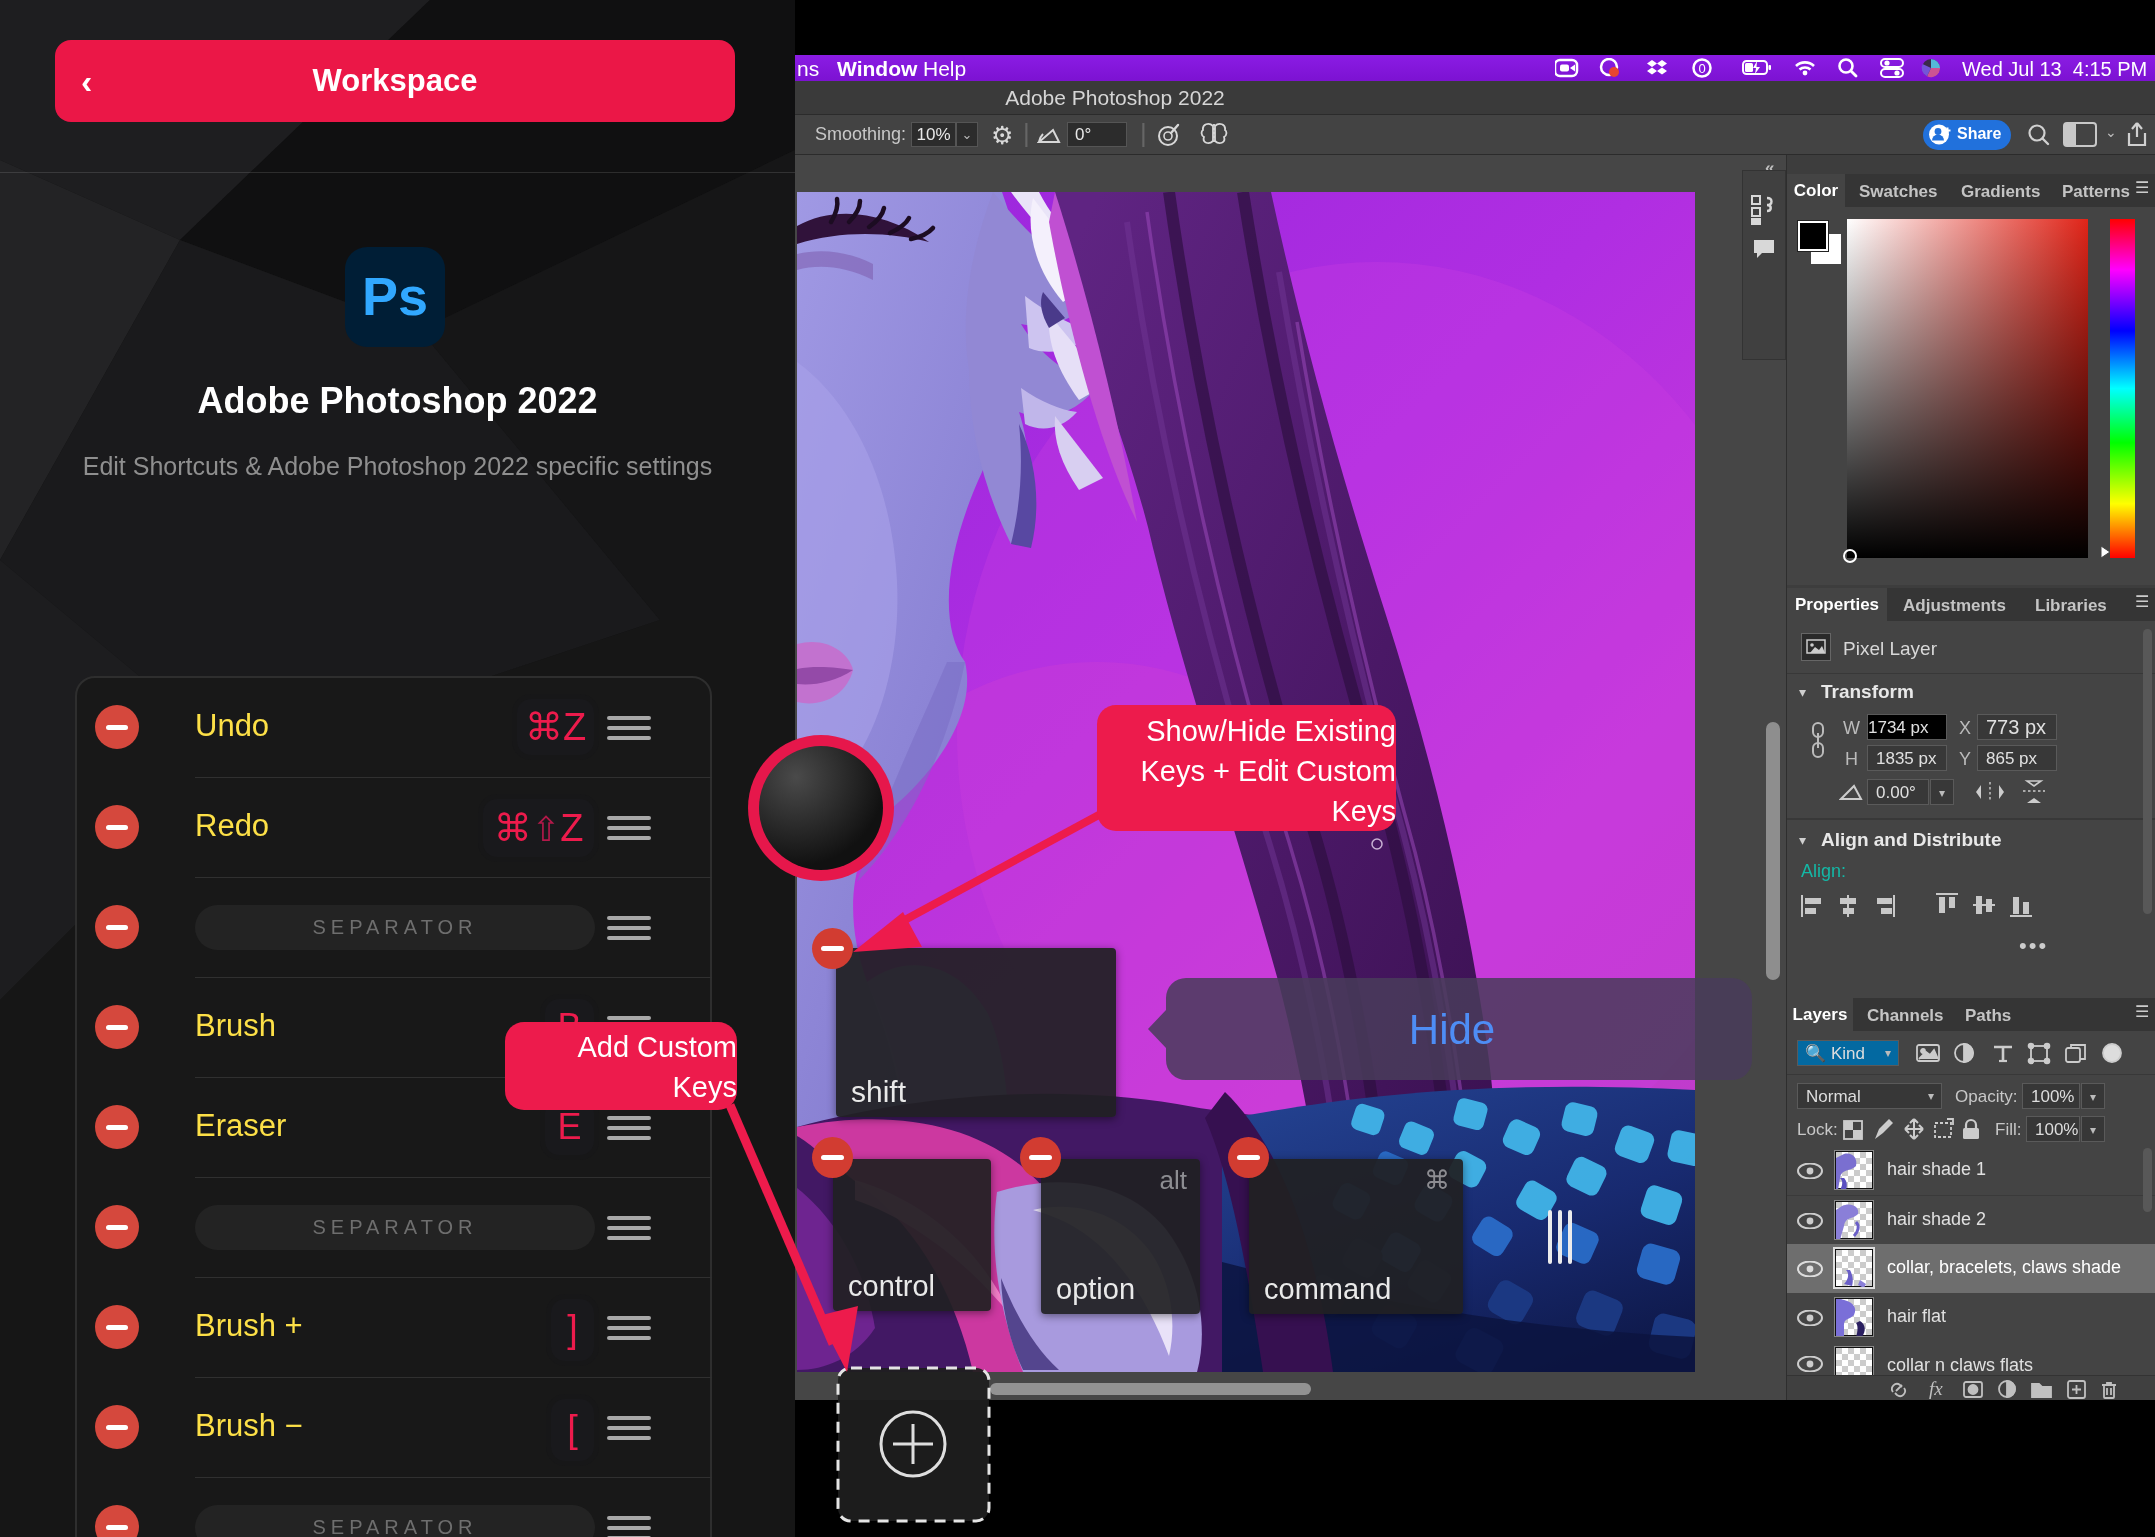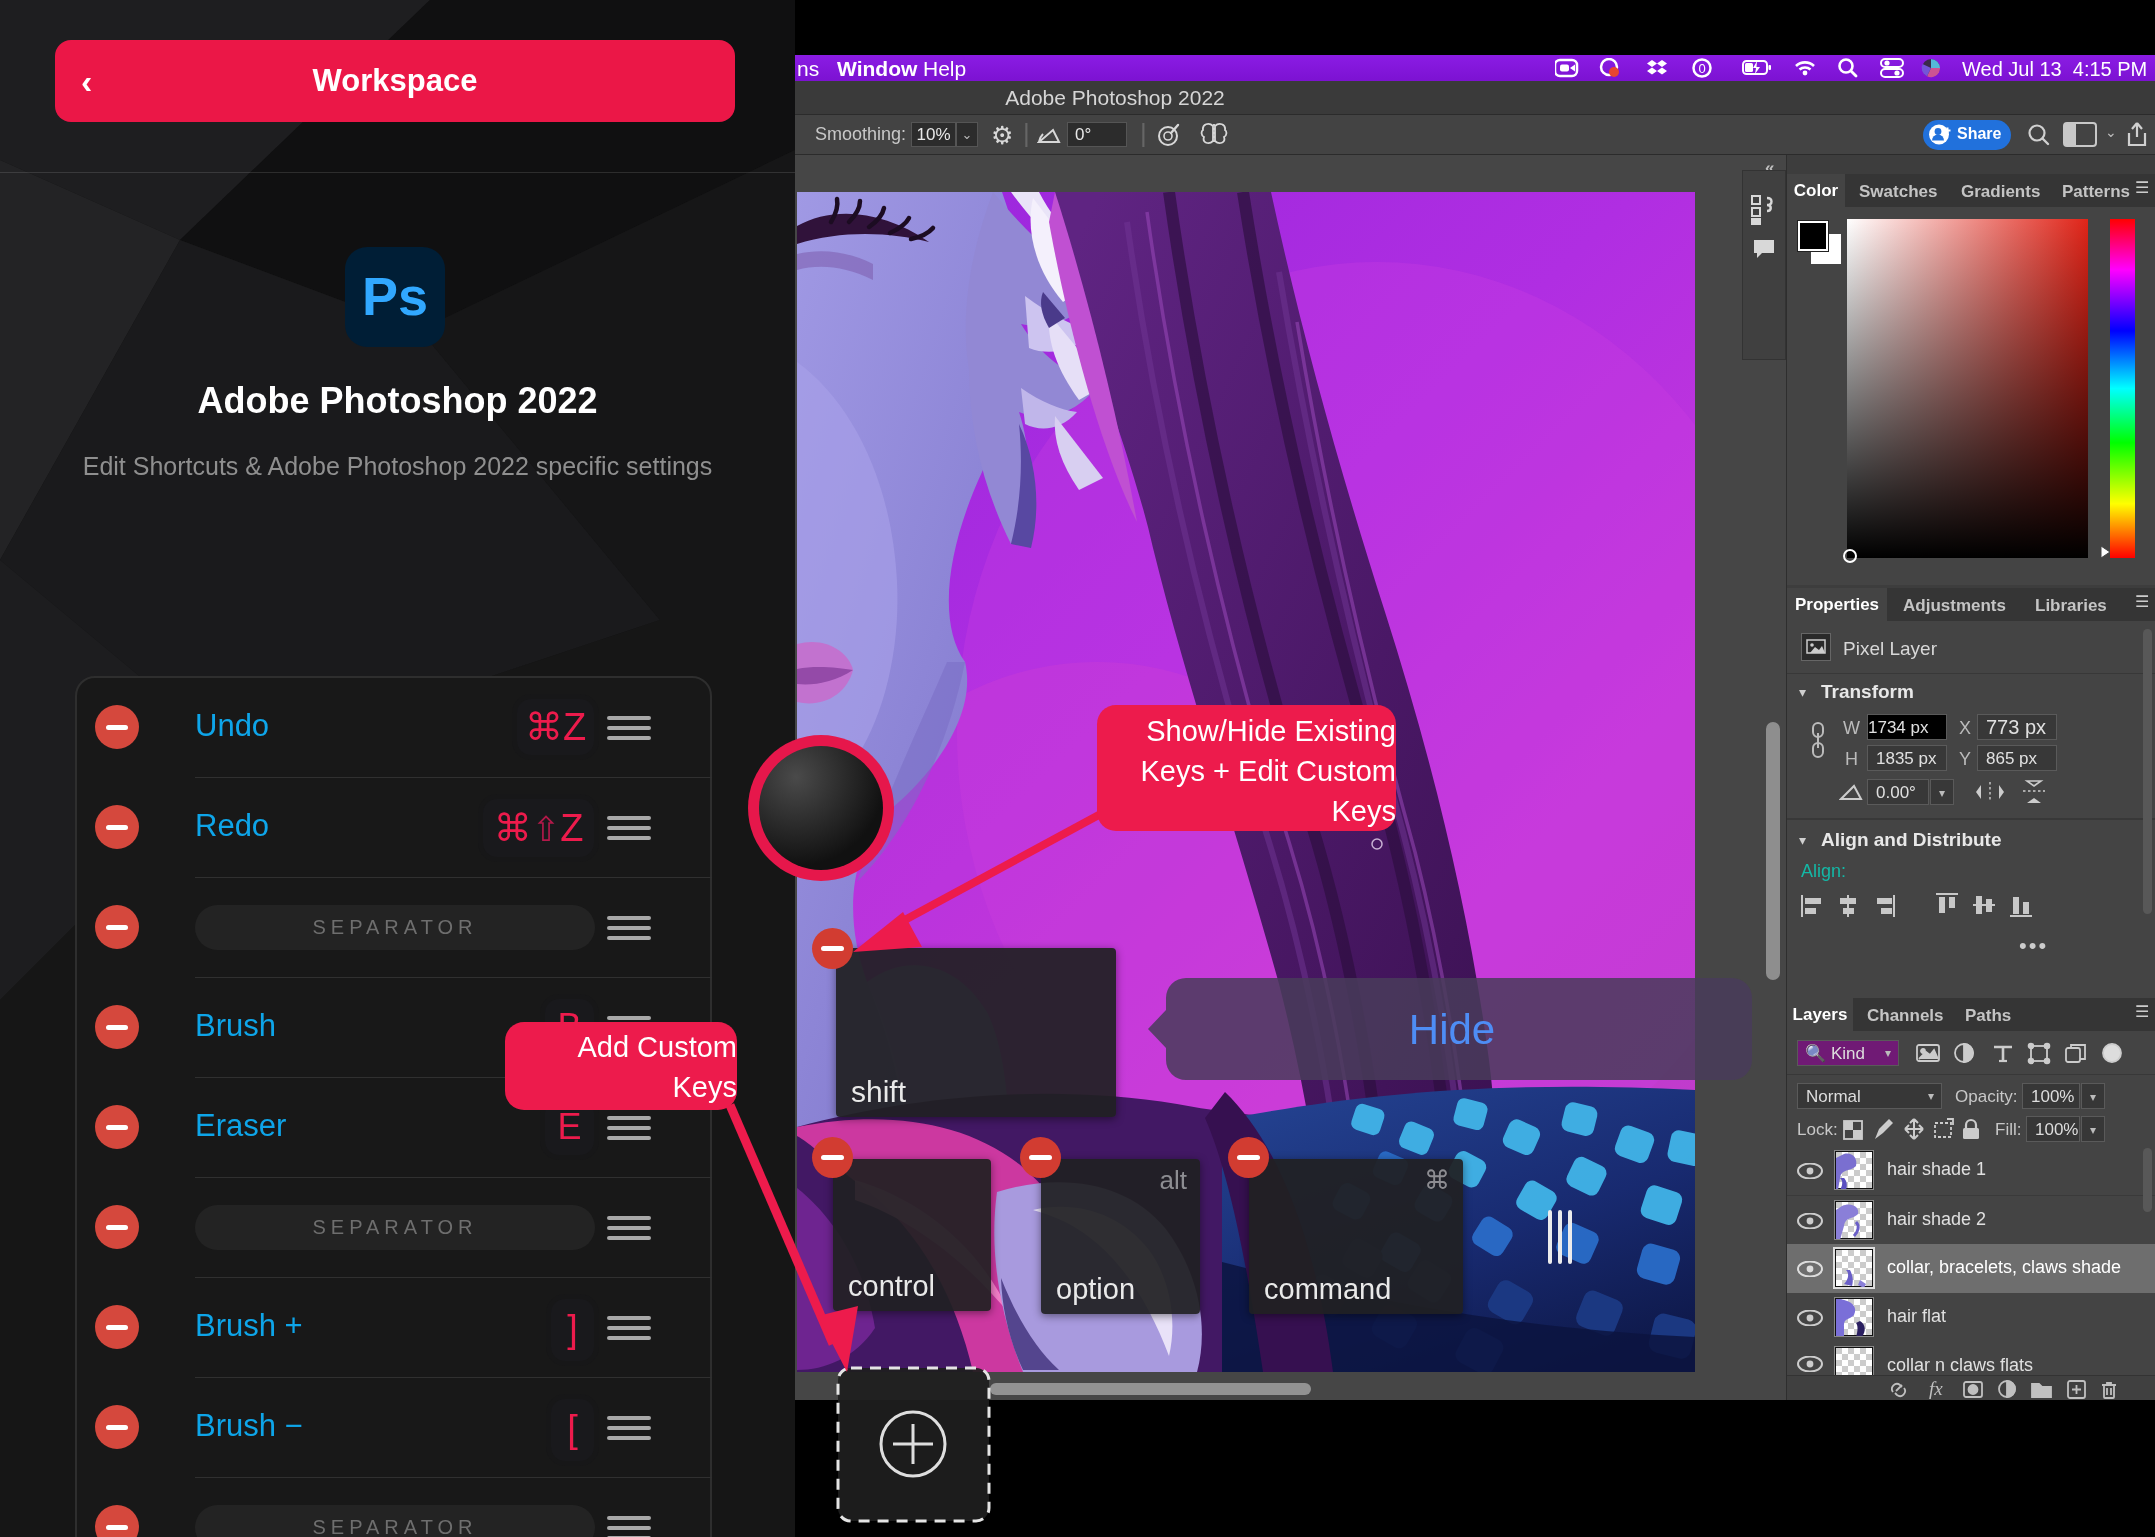--- a/index.html
+++ b/index.html
@@ -11,21 +11,21 @@
   #wsbtn{position:absolute;left:55px;top:40px;width:680px;height:82px;background:#eb1747;border-radius:16px;color:#fff;font-size:31px;font-weight:bold;text-align:center;line-height:82px;}
   #wsbtn .chev{position:absolute;left:26px;top:0;font-size:34px;font-weight:bold;}
   #pslogo{position:absolute;left:345px;top:247px;width:100px;height:100px;background:#001e36;border-radius:22px;color:#31a8ff;font-size:54px;font-weight:bold;text-align:center;line-height:98px;}
   .row-minus{position:absolute;width:44px;height:44px;border-radius:50%;background:#d5483d;}
   .row-minus:before{content:"";position:absolute;left:11px;top:20px;width:22px;height:5px;border-radius:3px;background:#fff;}
   .key-minus{position:absolute;width:41px;height:41px;border-radius:50%;background:#d23c31;z-index:40;}
   .key-minus:before{content:"";position:absolute;left:9px;top:18px;width:23px;height:5px;border-radius:3px;background:#fff;}
   .drag{position:absolute;width:44px;height:24px;}
   .drag i{position:absolute;left:0;width:44px;height:4px;background:#a8a8a8;border-radius:2px;}
   .drag i:nth-child(1){top:0}.drag i:nth-child(2){top:10px}.drag i:nth-child(3){top:20px}
-  .rowlabel{position:absolute;left:195px;color:#0ea5e9;font-size:31px;}
+  .rowlabel{position:absolute;left:195px;color:#fde047;font-size:31px;}
   .badge{position:absolute;background:#19191c;border-radius:14px;color:#ed1b4c;text-align:center;box-shadow:0 0 0 5px rgba(22,22,25,.45);}
   .divline{position:absolute;left:195px;width:517px;height:1px;background:#303030;}
   .seppill{position:absolute;left:195px;width:400px;height:45px;background:#232323;border-radius:23px;color:#6e6e6e;font-size:20px;letter-spacing:5px;text-align:center;line-height:45px;}
   
   .keycap{position:absolute;background:rgba(32,32,34,.93);border-radius:4px;color:#e9e9e9;z-index:30;box-shadow:0 2px 8px rgba(0,0,0,.45);}
   .keycap .kl{position:absolute;left:15px;bottom:8px;font-size:30px;}
   .keycap .kr{position:absolute;right:13px;top:6px;font-size:26px;color:#8d8d92;}
   .annot{position:absolute;background:#ed1b4c;color:#fff;font-size:29px;text-align:right;z-index:50;border-radius:19px;}
 </style>
 </head>
@@ -373,21 +373,21 @@
     <div class="abs" style="left:356px;top:8px;width:9px;height:285px;background:#585858;border-radius:5px;"></div>
   </div>
 
   <div class="abs" style="left:0;top:843px;width:369px;height:33px;background:#353535;">
     <span class="abs" style="left:0px;top:0;width:66px;height:33px;background:#444;color:#fff;font-weight:bold;font-size:17px;text-align:center;line-height:33px;">Layers</span>
     <span class="abs" style="left:80px;top:8px;color:#c4c4c4;font-size:17px;font-weight:bold;">Channels</span>
     <span class="abs" style="left:178px;top:8px;color:#c4c4c4;font-size:17px;font-weight:bold;">Paths</span>
     <span class="abs" style="left:348px;top:4px;color:#ccc;font-size:16px;">☰</span>
   </div>
   <div class="abs" style="left:0;top:876px;width:369px;height:369px;background:#444;">
-    <span class="abs" style="left:10px;top:9px;width:102px;height:26px;background:#701a75;border:1px solid #5a5a5a;color:#ddd;font-size:17px;line-height:25px;"><span style="margin-left:7px;">🔍 Kind</span><span style="position:absolute;right:7px;font-size:12px;color:#bbb;">▾</span></span>
+    <span class="abs" style="left:10px;top:9px;width:102px;height:26px;background:#0369a1;border:1px solid #5a5a5a;color:#ddd;font-size:17px;line-height:25px;"><span style="margin-left:7px;">🔍 Kind</span><span style="position:absolute;right:7px;font-size:12px;color:#bbb;">▾</span></span>
     <svg class="abs" style="left:128px;top:10px" width="230" height="25" viewBox="0 0 230 25">
       <g fill="none" stroke="#ccc" stroke-width="1.8">
         <rect x="2" y="4" width="22" height="16" rx="2"></rect>
           <circle cx="8" cy="10" r="2" fill="#ccc"></circle>
           <path d="M4 18 L11 11 L15 14 L19 9 L23 18" fill="#ccc"></path>
         <g transform="translate(38,0)">
             <circle cx="11" cy="12" r="9"></circle>
             <path d="M11 3 A9 9 0 0 1 11 21 Z" fill="#ccc"></path>
           </g>
         <g transform="translate(76,0)">

